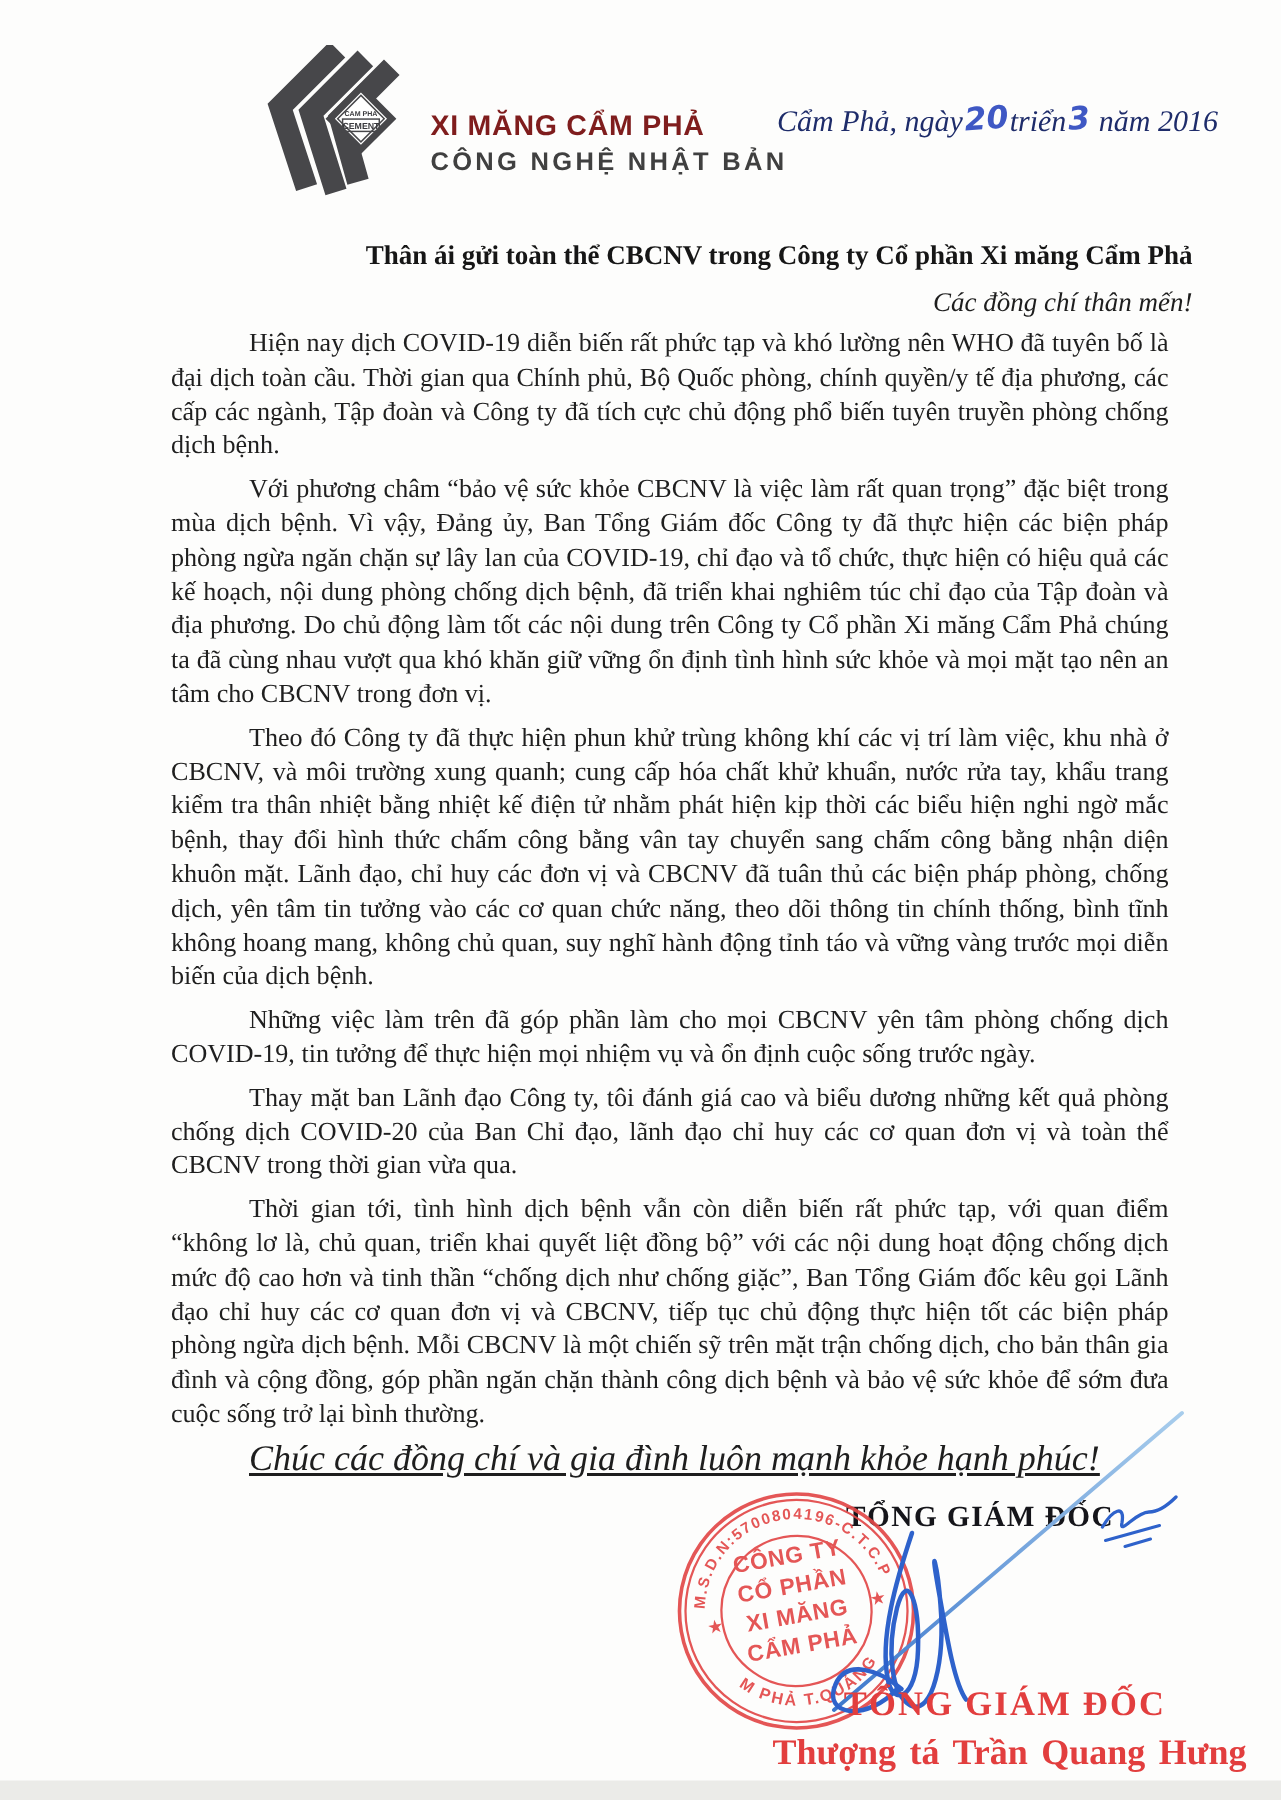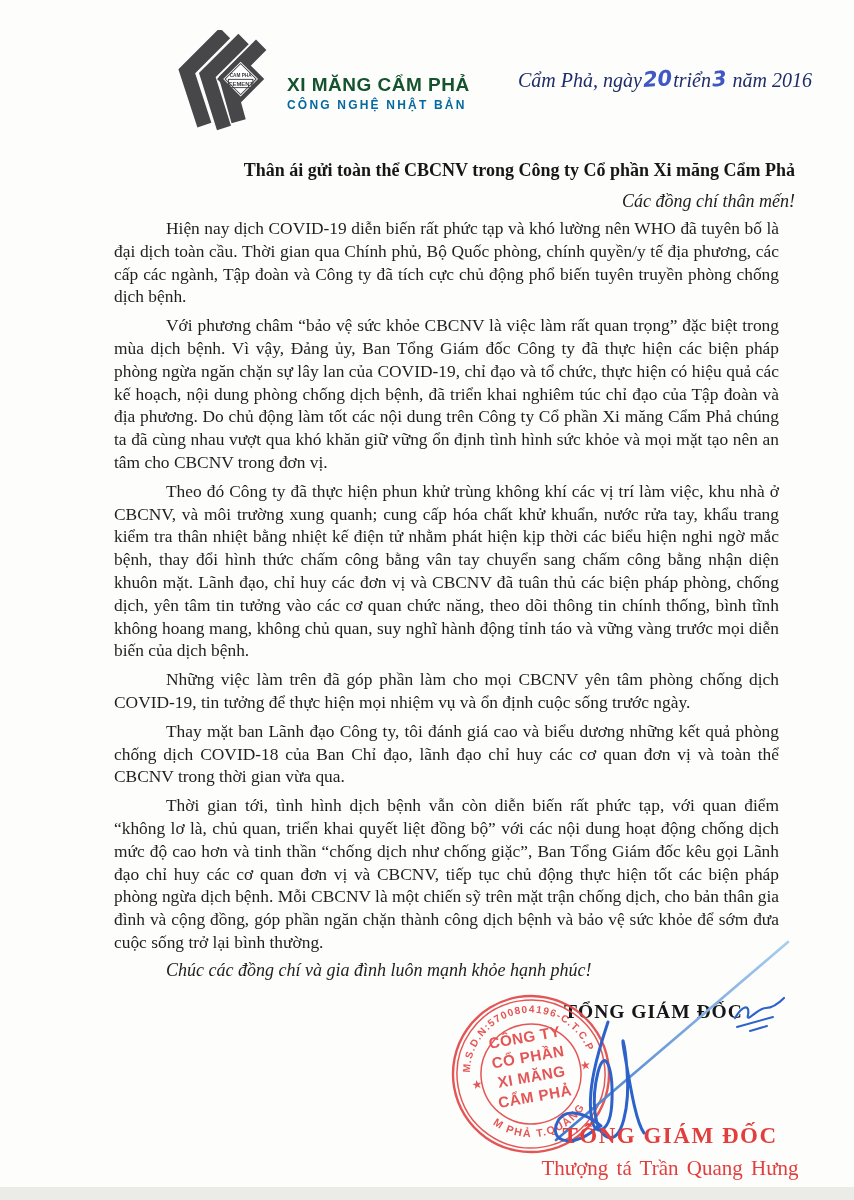--- a/index.html
+++ b/index.html
@@ -9,24 +9,24 @@
     font-family:"Liberation Serif", serif; color:#1e1e1e;
   }
   .page::after {
     content:""; position:absolute; left:0; bottom:0; width:100%; height:13px;
     background:#ebebe8;
   }
   
   .logo { position:absolute; left:176px; top:30px; width:94px; height:106px; }
   .company-block { position:absolute; left:287px; top:74px; font-family:"Liberation Sans", sans-serif; }
   .company-name {
-    font-size:19px; font-weight:bold; letter-spacing:0.5px; color:#14532d; white-space:nowrap;
+    font-size:19px; font-weight:bold; letter-spacing:0.5px; color:#7f1d1d; white-space:nowrap;
   }
   .company-tagline {
-    margin-top:2px; font-size:12px; font-weight:bold; letter-spacing:2.2px; color:#0369a1; white-space:nowrap;
+    margin-top:2px; font-size:17px; font-weight:bold; letter-spacing:2.2px; color:#404040; white-space:nowrap;
   }
   .dateline {
     position:absolute; left:518px; top:68px; font-style:italic; font-size:20px;
     color:#1e2c6a; white-space:nowrap;
   }
   .hand {
     font-family:"DejaVu Sans", sans-serif; font-style:italic; font-weight:bold;
     color:#3f58c4; font-size:21px; display:inline-block; transform:rotate(-4deg);
     margin:0 1px; position:relative; top:-1px;
   }
@@ -34,34 +34,34 @@
   .letter-body { position:absolute; left:114px; top:160px; width:681px; }
   .letter-title {
     margin:0 0 10px 0; padding-left:22px; font-size:18px; font-weight:bold;
     text-align:right; white-space:nowrap; color:#161616;
   }
   .salutation { margin:0 0 5px 0; padding-left:52px; font-style:italic; font-size:18px;text-align:right; }
   .para {
     margin:0 16px 6px 0; font-size:17.4px; line-height:22.8px;
     text-align:justify; text-indent:52px; color:#1f1f1f;
   }
-  .closing { margin:4px 0 0 0; padding-left:52px; font-style:italic; font-size:18px; }
+  .closing { margin:4px 0 0 0; padding-left:52px; font-style:italic; font-size:24px;text-decoration:underline; }
   
   .sig-title-black {
     position:absolute; left:564px; top:1001px; font-size:19.5px; font-weight:bold;
     letter-spacing:1px; color:#15151a; white-space:nowrap;
   }
   .stamp-svg { position:absolute; left:438px; top:990px; width:186px; height:172px; opacity:0.92; }
   .ink-svg { position:absolute; left:430px; top:930px; width:424px; height:230px; pointer-events:none; }
   .sig-red-block { position:absolute; left:515px; top:1123px; width:310px; text-align:center; }
   .sig-red-title {
     font-size:23px; font-weight:bold; letter-spacing:1.5px; color:#e23e3e; white-space:nowrap;
   }
   .sig-red-name {
-    margin-top:7px; font-size:21px; font-weight:normal; color:#e23e3e;
+    margin-top:7px; font-size:24px; font-weight:bold; color:#e23e3e;
     word-spacing:3px; white-space:nowrap;
   }
   
   .stamp-arc { fill:#e24848; font-family:"Liberation Sans", sans-serif; font-weight:bold; }
   .stamp-center { fill:#e24848; font-family:"Liberation Sans", sans-serif; font-weight:bold; text-anchor:middle; letter-spacing:0.5px; }
 </style>
 </head>
 <body>
 
 <div class="page">
@@ -90,21 +90,21 @@
 
   <div class="dateline"><span>Cẩm Phả, ngày</span><span class="hand">20</span><span>triển</span><span class="hand">3</span> <span>năm 2016</span></div>
 
   <main class="letter-body">
     <h1 class="letter-title">Thân ái gửi toàn thể CBCNV trong Công ty Cổ phần Xi măng Cẩm Phả</h1>
     <p class="salutation">Các đồng chí thân mến!</p>
     <p class="para">Hiện nay dịch COVID-19 diễn biến rất phức tạp và khó lường nên WHO đã tuyên bố là đại dịch toàn cầu. Thời gian qua Chính phủ, Bộ Quốc phòng, chính quyền/y tế địa phương, các cấp các ngành, Tập đoàn và Công ty đã tích cực chủ động phổ biến tuyên truyền phòng chống dịch bệnh.</p>
     <p class="para">Với phương châm “bảo vệ sức khỏe CBCNV là việc làm rất quan trọng” đặc biệt trong mùa dịch bệnh. Vì vậy, Đảng ủy, Ban Tổng Giám đốc Công ty đã thực hiện các biện pháp phòng ngừa ngăn chặn sự lây lan của COVID-19, chỉ đạo và tổ chức, thực hiện có hiệu quả các kế hoạch, nội dung phòng chống dịch bệnh, đã triển khai nghiêm túc chỉ đạo của Tập đoàn và địa phương. Do chủ động làm tốt các nội dung trên Công ty Cổ phần Xi măng Cẩm Phả chúng ta đã cùng nhau vượt qua khó khăn giữ vững ổn định tình hình sức khỏe và mọi mặt tạo nên an tâm cho CBCNV trong đơn vị.</p>
     <p class="para">Theo đó Công ty đã thực hiện phun khử trùng không khí các vị trí làm việc, khu nhà ở CBCNV, và môi trường xung quanh; cung cấp hóa chất khử khuẩn, nước rửa tay, khẩu trang kiểm tra thân nhiệt bằng nhiệt kế điện tử nhằm phát hiện kịp thời các biểu hiện nghi ngờ mắc bệnh, thay đổi hình thức chấm công bằng vân tay chuyển sang chấm công bằng nhận diện khuôn mặt. Lãnh đạo, chỉ huy các đơn vị và CBCNV đã tuân thủ các biện pháp phòng, chống dịch, yên tâm tin tưởng vào các cơ quan chức năng, theo dõi thông tin chính thống, bình tĩnh không hoang mang, không chủ quan, suy nghĩ hành động tỉnh táo và vững vàng trước mọi diễn biến của dịch bệnh.</p>
     <p class="para">Những việc làm trên đã góp phần làm cho mọi CBCNV yên tâm phòng chống dịch COVID-19, tin tưởng để thực hiện mọi nhiệm vụ và ổn định cuộc sống trước ngày.</p>
-    <p class="para">Thay mặt ban Lãnh đạo Công ty, tôi đánh giá cao và biểu dương những kết quả phòng chống dịch COVID-18 của Ban Chỉ đạo, lãnh đạo chỉ huy các cơ quan đơn vị và toàn thể CBCNV trong thời gian vừa qua.</p>
+    <p class="para">Thay mặt ban Lãnh đạo Công ty, tôi đánh giá cao và biểu dương những kết quả phòng chống dịch COVID-20 của Ban Chỉ đạo, lãnh đạo chỉ huy các cơ quan đơn vị và toàn thể CBCNV trong thời gian vừa qua.</p>
     <p class="para">Thời gian tới, tình hình dịch bệnh vẫn còn diễn biến rất phức tạp, với quan điểm “không lơ là, chủ quan, triển khai quyết liệt đồng bộ” với các nội dung hoạt động chống dịch mức độ cao hơn và tinh thần “chống dịch như chống giặc”, Ban Tổng Giám đốc kêu gọi Lãnh đạo chỉ huy các cơ quan đơn vị và CBCNV, tiếp tục chủ động thực hiện tốt các biện pháp phòng ngừa dịch bệnh. Mỗi CBCNV là một chiến sỹ trên mặt trận chống dịch, cho bản thân gia đình và cộng đồng, góp phần ngăn chặn thành công dịch bệnh và bảo vệ sức khỏe để sớm đưa cuộc sống trở lại bình thường.</p>
     <p class="closing">Chúc các đồng chí và gia đình luôn mạnh khỏe hạnh phúc!</p>
   </main>
 
   <div class="sig-title-black">TỔNG GIÁM ĐỐC</div>
 
   <svg class="stamp-svg" viewBox="0 0 186 172">
     <defs>
       <path id="arcTop" d="M 33,94.6 A 61,61 0 1 1 153,94.6"></path>
       <path id="arcBottom" d="M 44.7,124.5 A 63,63 0 0 0 141.3,124.5"></path>

